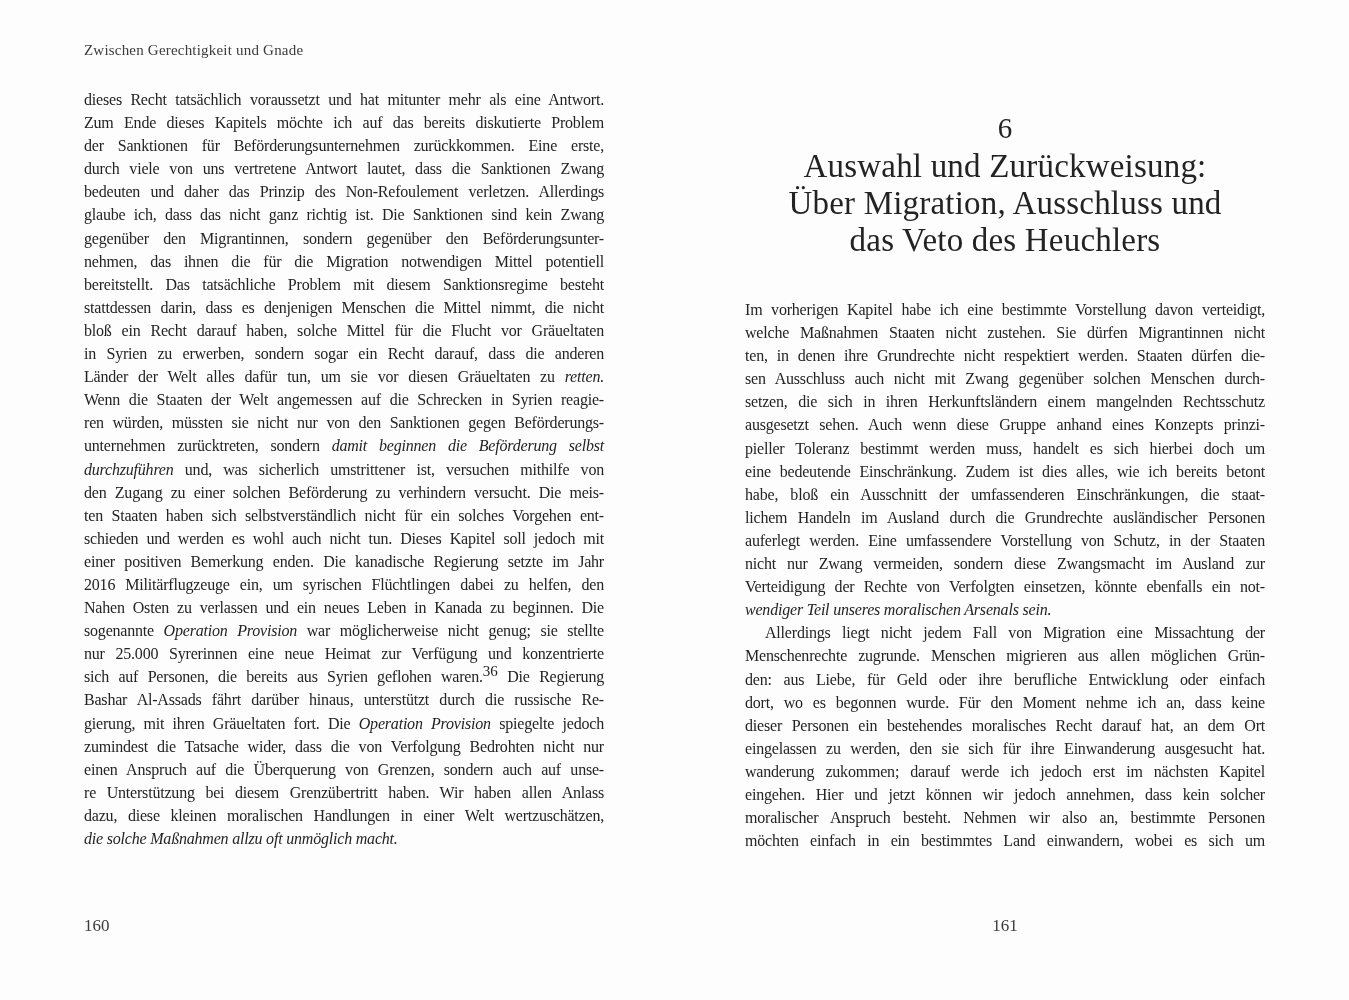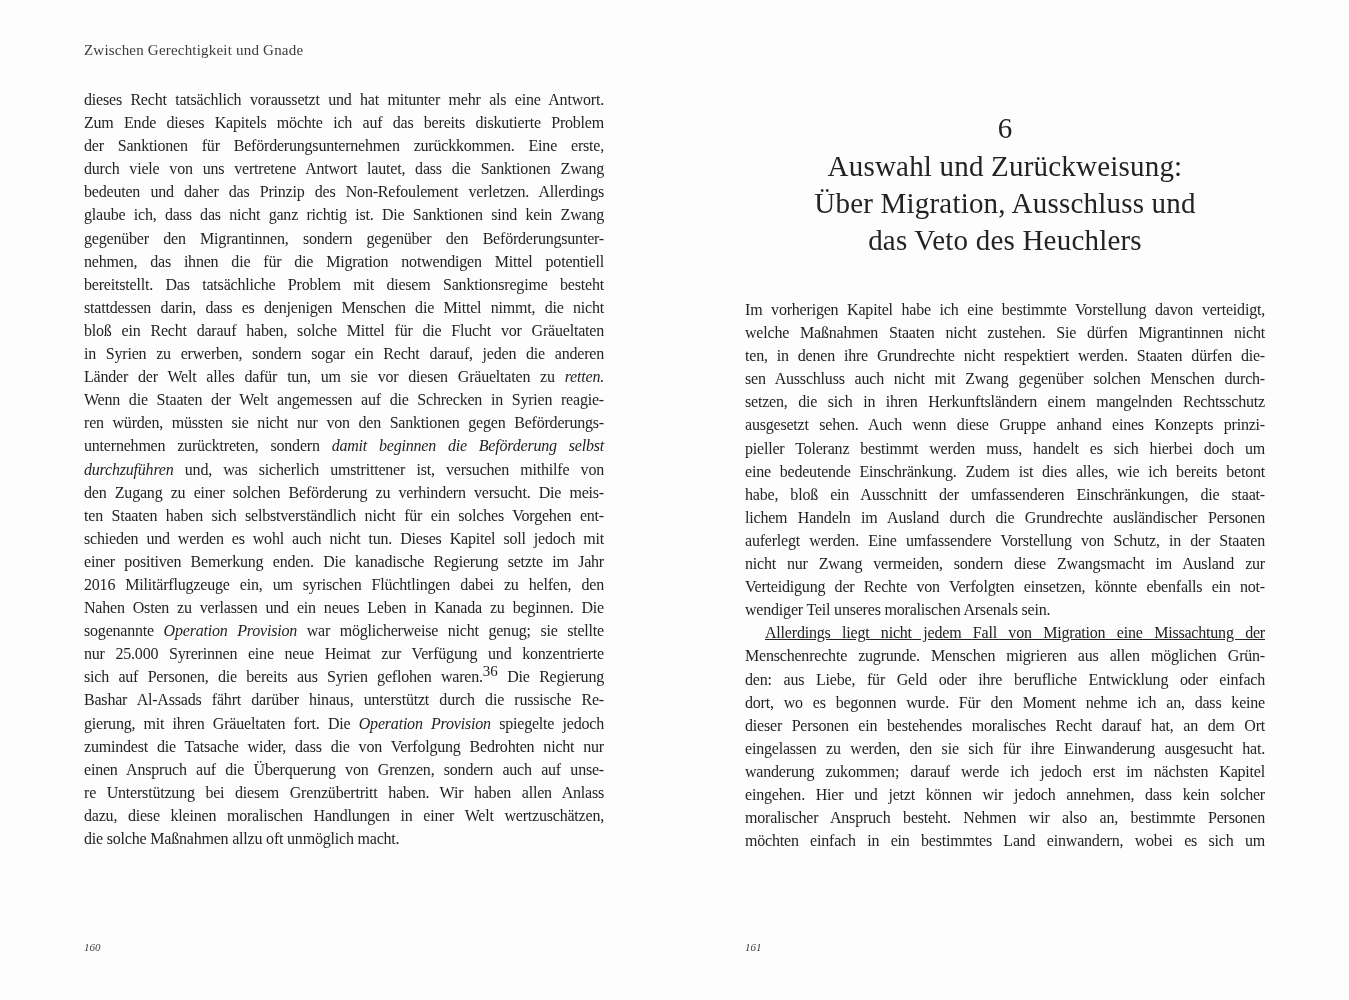--- a/index.html
+++ b/index.html
@@ -17,43 +17,43 @@
     font-size: 15px; color: var(--ink-soft, #3c3c3c);
     letter-spacing: 0.2px;
   }
 
   .body-text { font-size: 16px; letter-spacing: -0.2px; }
   .line {
     height: 23.1px; line-height: 23.1px;
     text-align: justify; text-align-last: justify;
     white-space: normal;
   }
-  .line-last { text-align-last: left; }
-  .line-indent { text-indent: 20px; text-decoration: underline; }
+  .line-last { text-align-last: left; font-style: italic; }
+  .line-indent { text-indent: 20px; }
 
   .left-body  { position: absolute; left: 84px;  top: 88px;  width: 520px; }
   .right-body { position: absolute; left: 745px; top: 298px; width: 520px; }
 
   .chapter-heading {
     position: absolute; left: 745px; top: 108px; width: 520px;
     text-align: center;
   }
   .chapter-number { font-size: 29px; line-height: 40px; }
   .chapter-title .line {
-    font-size: 29px; line-height: 37px; height: 37px;
+    font-size: 33px; line-height: 37px; height: 37px;
     letter-spacing: 0.2px;
     text-align-last: center;
   }
 
   .page-number {
-    position: absolute; top: 941px;
-    font-size: 11px; color: var(--ink-soft, #3c3c3c); font-style: italic;
+    position: absolute; top: 916px;
+    font-size: 17px; color: var(--ink-soft, #3c3c3c);
   }
   .pn-left  { left: 84px; }
-  .pn-right { left: 745px; width: 520px; text-align: left; }
+  .pn-right { left: 745px; width: 520px; text-align: center; }
 
   i { font-style: italic; }
   sup { font-size: 15px; line-height: 0; vertical-align: 6px; letter-spacing: 0; }
 </style>
 </head>
 <body>
 
 <div class="spread">
 
   <div>
@@ -64,21 +64,21 @@
         <div class="line">Zum Ende dieses Kapitels möchte ich auf das bereits diskutierte Problem</div>
         <div class="line">der Sanktionen für Beförderungsunternehmen zurückkommen. Eine erste,</div>
         <div class="line">durch viele von uns vertretene Antwort lautet, dass die Sanktionen Zwang</div>
         <div class="line">bedeuten und daher das Prinzip des Non-Refoulement verletzen. Allerdings</div>
         <div class="line">glaube ich, dass das nicht ganz richtig ist. Die Sanktionen sind kein Zwang</div>
         <div class="line">gegenüber den Migrantinnen, sondern gegenüber den Beförderungsunter-</div>
         <div class="line">nehmen, das ihnen die für die Migration notwendigen Mittel potentiell</div>
         <div class="line">bereitstellt. Das tatsächliche Problem mit diesem Sanktionsregime besteht</div>
         <div class="line">stattdessen darin, dass es denjenigen Menschen die Mittel nimmt, die nicht</div>
         <div class="line">bloß ein Recht darauf haben, solche Mittel für die Flucht vor Gräueltaten</div>
-        <div class="line">in Syrien zu erwerben, sondern sogar ein Recht darauf, jeden die anderen</div>
+        <div class="line">in Syrien zu erwerben, sondern sogar ein Recht darauf, dass die anderen</div>
         <div class="line">Länder der Welt alles dafür tun, um sie vor diesen Gräueltaten zu <i>retten.</i></div>
         <div class="line">Wenn die Staaten der Welt angemessen auf die Schrecken in Syrien reagie-</div>
         <div class="line">ren würden, müssten sie nicht nur von den Sanktionen gegen Beförderungs-</div>
         <div class="line">unternehmen zurücktreten, sondern <i>damit beginnen die Beförderung selbst</i></div>
         <div class="line"><i>durchzuführen</i> und, was sicherlich umstrittener ist, versuchen mithilfe von</div>
         <div class="line">den Zugang zu einer solchen Beförderung zu verhindern versucht. Die meis-</div>
         <div class="line">ten Staaten haben sich selbstverständlich nicht für ein solches Vorgehen ent-</div>
         <div class="line">schieden und werden es wohl auch nicht tun. Dieses Kapitel soll jedoch mit</div>
         <div class="line">einer positiven Bemerkung enden. Die kanadische Regierung setzte im Jahr</div>
         <div class="line">2016 Militärflugzeuge ein, um syrischen Flüchtlingen dabei zu helfen, den</div>

